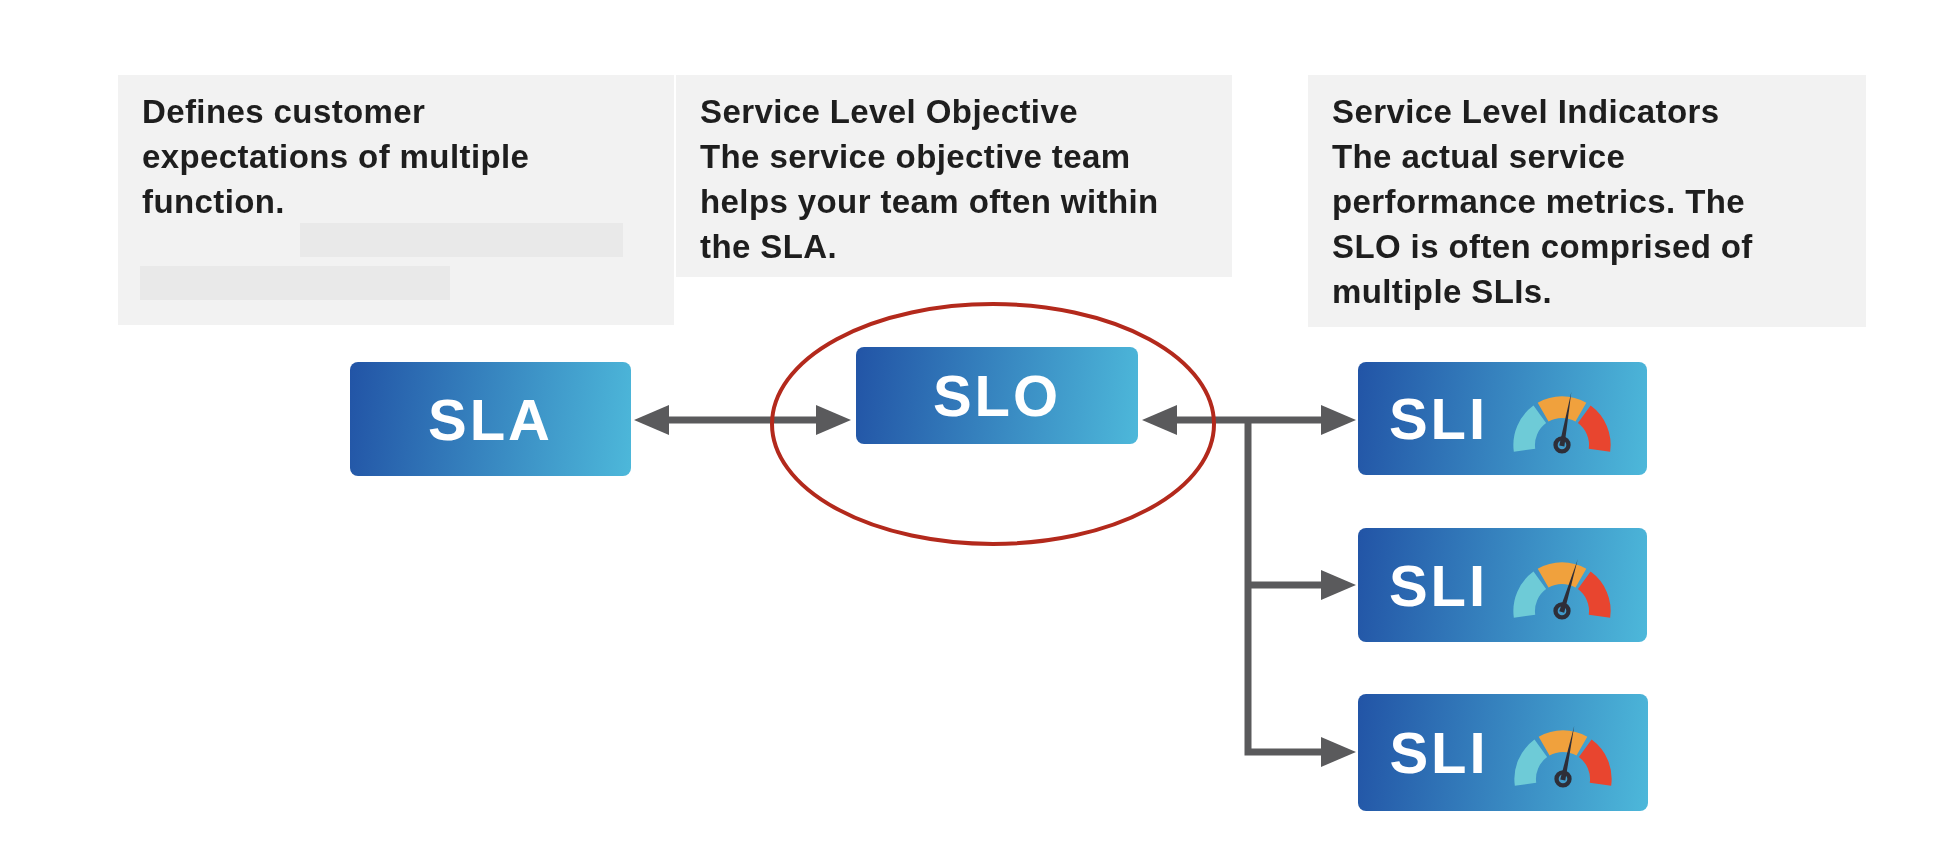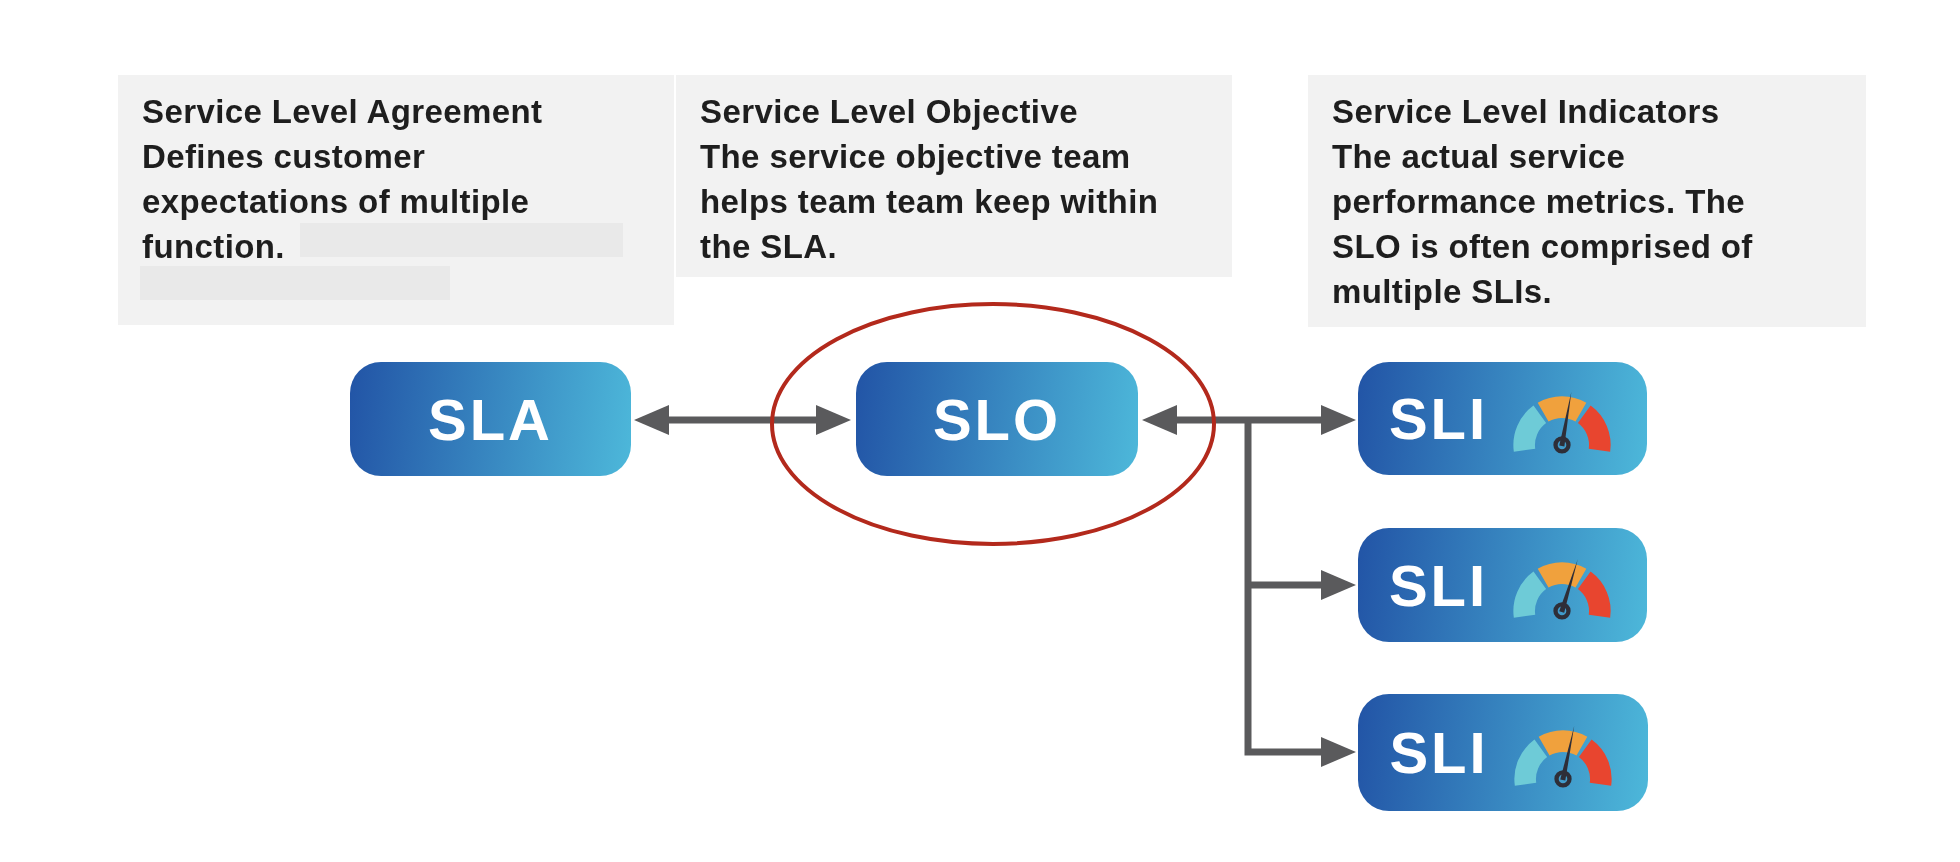--- a/index.html
+++ b/index.html
@@ -18,28 +18,28 @@
   .panel-title{font-weight:700;}
   .panel-line{font-weight:700;}
   .panel-1{left:118px;top:75px;width:556px;height:250px;}
   .panel-2{left:676px;top:75px;width:556px;height:202px;}
   .panel-3{left:1308px;top:75px;width:558px;height:252px;}
   .redaction{position:absolute;background:var(--redaction,#e9e9e9);}
   .redaction-1{left:182px;top:148px;width:323px;height:34px;}
   .redaction-2{left:22px;top:191px;width:310px;height:34px;}
   
   .bluebox{
-    position:absolute;border-radius:31px;
+    position:absolute;border-radius:8px;
     background:linear-gradient(97deg,var(--box-grad-start,#2254a6) 0%,var(--box-grad-end,#4db8da) 100%);
     color:var(--box-text,#fff);
     display:flex;align-items:center;justify-content:center;gap:20px;
     font-weight:700;font-size:58px;letter-spacing:3px;
   }
   .box-sla{left:350px;top:362px;width:281px;height:114px;}
-  .box-slo{left:856px;top:362px;width:282px;height:114px;}
+  .box-slo{left:856px;top:347px;width:282px;height:97px;}
   .box-sli-1{left:1358px;top:362px;width:289px;height:113px;}
   .box-sli-2{left:1358px;top:528px;width:289px;height:114px;}
   .box-sli-3{left:1358px;top:694px;width:290px;height:117px;}
   .gauge{width:108px;height:78px;flex:0 0 auto;}
   .seg-teal{fill:var(--gauge-teal,#6ecbd7);}
   .seg-orange{fill:var(--gauge-orange,#f0a13d);}
   .seg-red{fill:var(--gauge-red,#e8452f);}
   .needle{fill:var(--gauge-needle,#2e2e38);}
   .pivot{fill:none;stroke:var(--gauge-needle,#2e2e38);stroke-width:4px;}
   
@@ -47,32 +47,31 @@
   .connector{stroke:var(--arrow,#5a5a5c);stroke-width:7px;fill:none;}
   .arrowhead{fill:var(--arrow,#5a5a5c);stroke:none;}
   .highlight-ellipse{fill:none;stroke:var(--ellipse,#b3291c);stroke-width:4px;}
 </style>
 </head>
 <body>
 
 <div class="canvas">
 
   <div class="panel panel-1">
-    <div class="panel-title">Service Level Agreement</div>
     <div class="panel-line">Defines customer</div>
     <div class="panel-line">expectations of multiple</div>
     <div class="panel-line">function.</div>
     <div class="redaction redaction-1"></div>
     <div class="redaction redaction-2"></div>
   </div>
 
   <div class="panel panel-2">
     <div class="panel-title">Service Level Objective</div>
     <div class="panel-line">The service objective team</div>
-    <div class="panel-line">helps team team keep within</div>
+    <div class="panel-line">helps your team often within</div>
     <div class="panel-line">the SLA.</div>
   </div>
 
   <div class="panel panel-3">
     <div class="panel-title">Service Level Indicators</div>
     <div class="panel-line">The actual service</div>
     <div class="panel-line">performance metrics. The</div>
     <div class="panel-line">SLO is often comprised of</div>
     <div class="panel-line">multiple SLIs.</div>
   </div>

